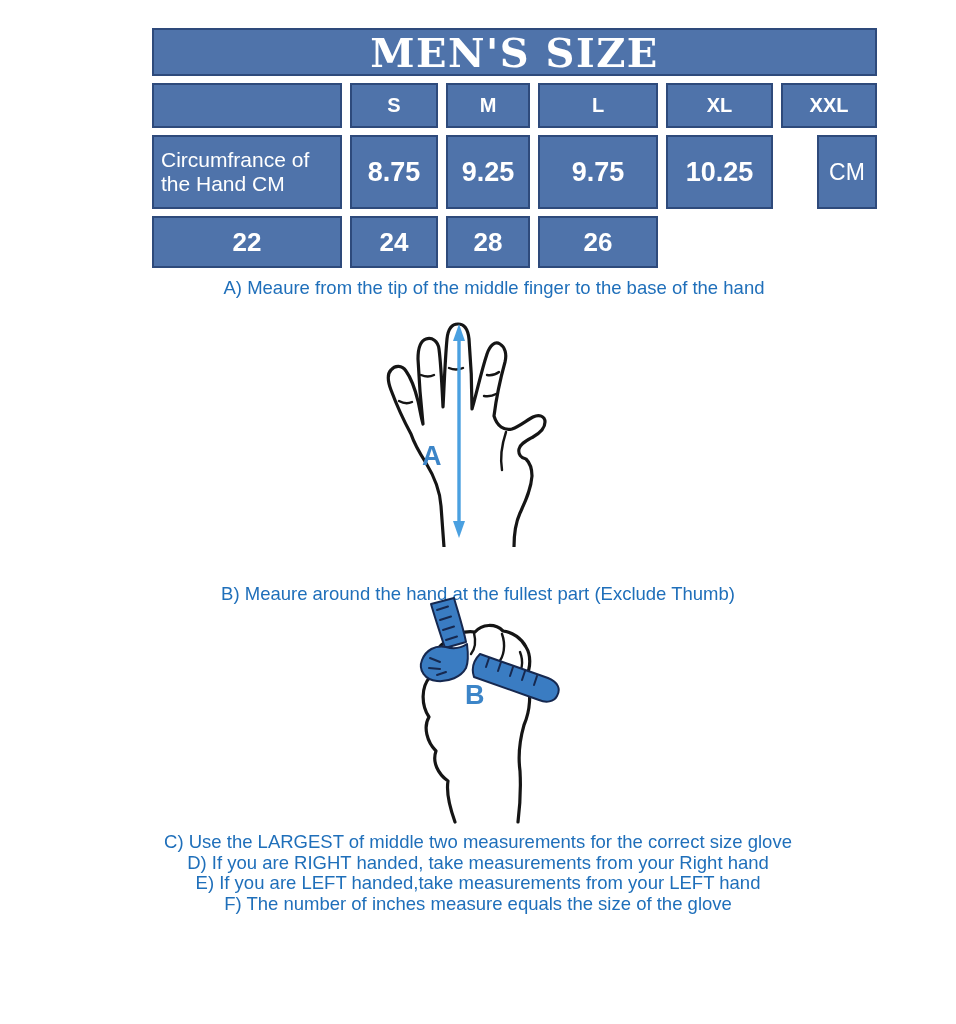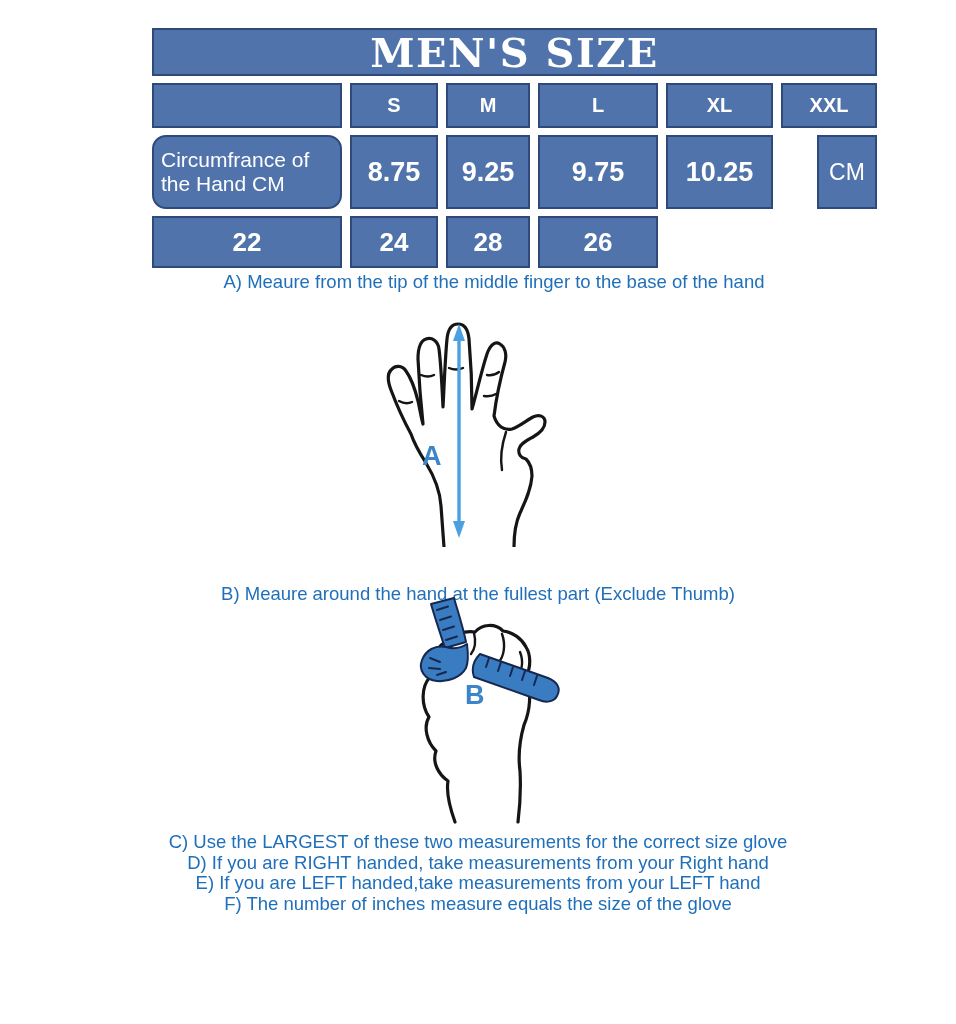--- a/index.html
+++ b/index.html
@@ -42,37 +42,36 @@
     letter-spacing: 1.5px;
   }
   .cell.header-cell { font-weight: bold; font-size: 20px; }
   .cell.blank-cell { }
   .cell.row-label-left {
     justify-content: flex-start;
     text-align: left;
     padding-left: 7px;
     font-size: 21px;
     line-height: 1.16;
-    border-radius: 14px;
   }
   .cell.row-label-center { font-size: 23px; margin-left: 36px; }
   .cell.value-cell { font-weight: bold; font-size: 27px; }
   .cell.value-cell-sm { font-weight: bold; font-size: 26px; }
 
   
   .instr {
     position: absolute;
     left: 0;
     width: 956px;
     text-align: center;
     color: #1f6fba;
     font-size: 18.5px;
     line-height: 20.5px;
   }
-  .instr-a { top: 272px; padding-left: 32px; }
+  .instr-a { top: 278px; padding-left: 32px; }
   .instr-b { top: 584px; }
   .instr-block { top: 832px; }
 
   
   .diagram { position: absolute; }
   .diagram-a { left: 358px; top: 312px; }
   .diagram-b { left: 385px; top: 590px; }
   .diagram-letter {
     font-family: "Liberation Sans", sans-serif;
     font-weight: bold;
@@ -200,19 +199,19 @@
         <path d="M 116 72 l -3 9"></path>
         <path d="M 128 77 l -3 9"></path>
         <path d="M 140 81 l -3 9"></path>
         <path d="M 152 86 l -3 9"></path>
       </g>
     </g>
     <text class="diagram-letter" x="80" y="114">B</text>
   </svg>
 
   <div class="instr instr-block">
-    <div>C) Use the LARGEST of these two measurements for the correct size glove</div>
+    <div>C) Use the LARGEST of middle two measurements for the correct size glove</div>
     <div>D) If you are RIGHT handed, take measurements from your Right hand</div>
     <div>E) If you are LEFT handed,take measurements from your LEFT hand</div>
     <div>F) The number of inches measure equals the size of the glove</div>
   </div>
 
 </div>
 
 </body></html>

